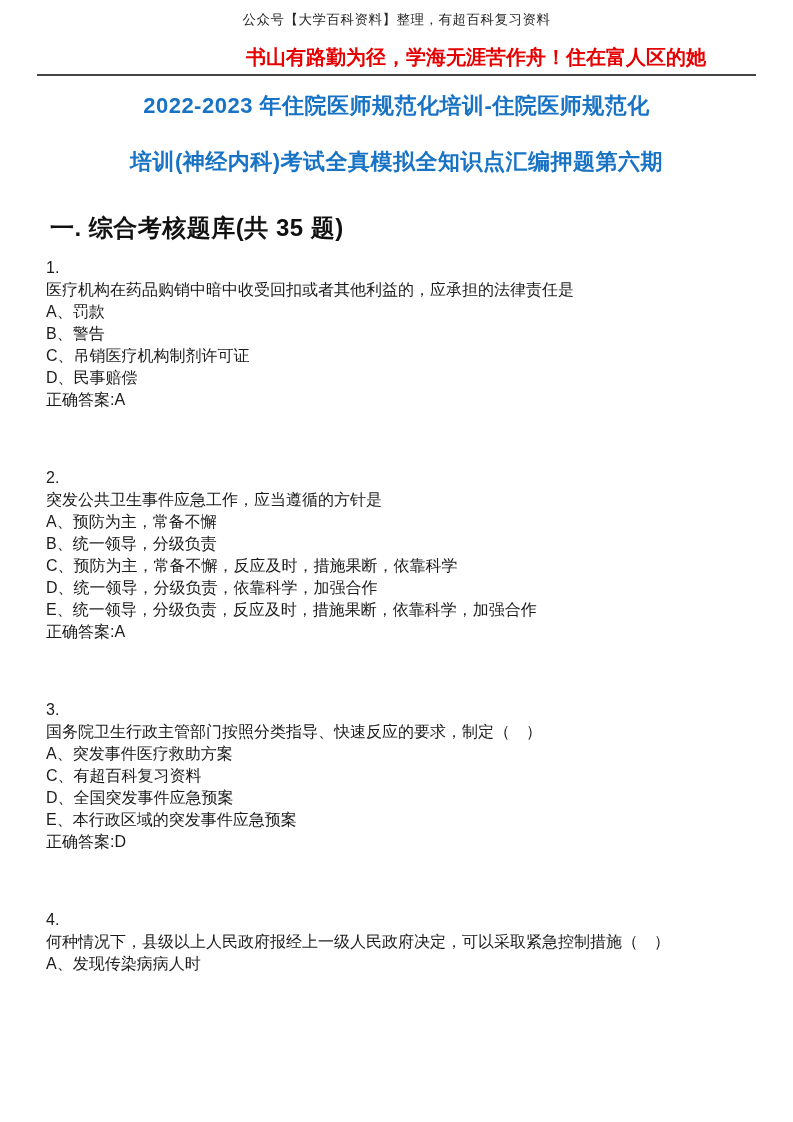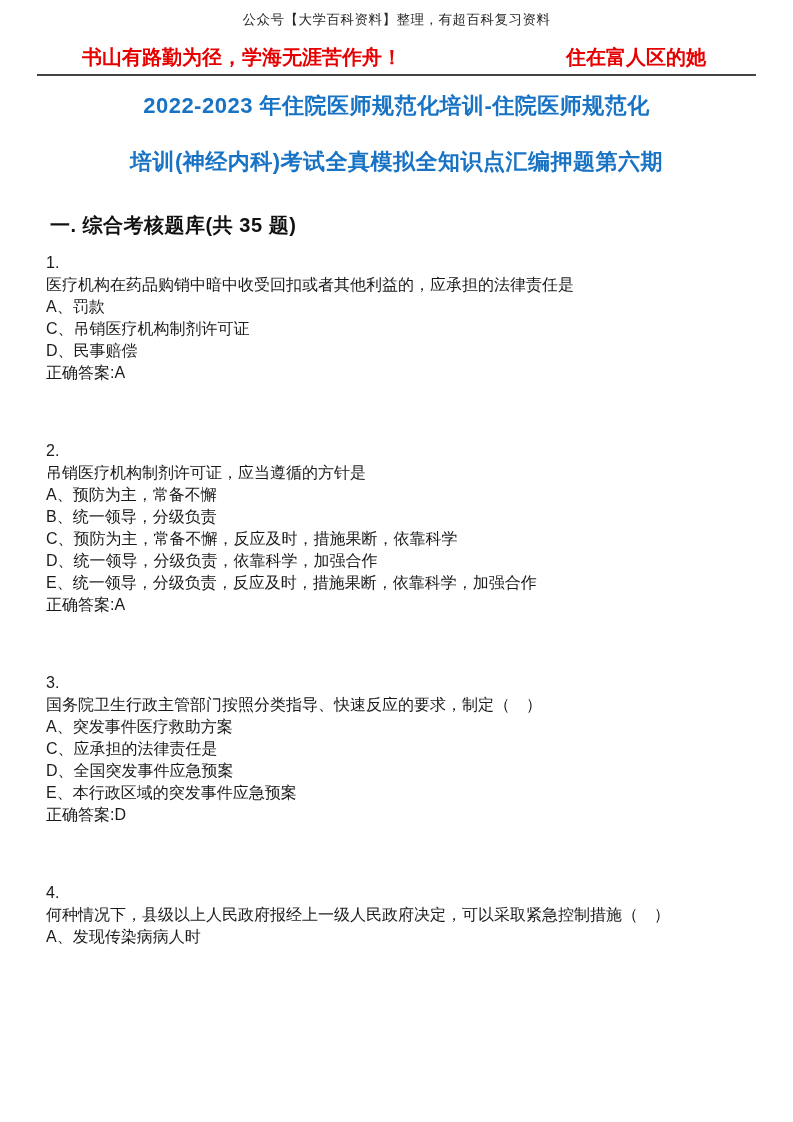--- a/index.html
+++ b/index.html
@@ -20,21 +20,21 @@
   }
   .header-note {
     padding-top: 11px;
     text-align: center;
     font-size: 13.5px;
     color: #262626;
     letter-spacing: 0.5px;
   }
   .motto-row {
     display: flex;
-    justify-content: space-between;
+    justify-content: flex-end;
     align-items: baseline;
     margin: 17px 87px 0 82px;
     font-size: 20px;
     font-weight: bold;
     color: var(--red);
     line-height: 23px;
     white-space: nowrap;
   }
   .divider {
     margin: 5px 37px 0 37px;
@@ -46,21 +46,21 @@
     margin-top: 2px;
     text-align: center;
     color: var(--blue);
     font-weight: bold;
     font-size: 22px;
     line-height: 56px;
     letter-spacing: 0.5px;
   }
   .section-heading {
     margin: 22px 0 0 50px;
-    font-size: 20px;
+    font-size: 24px;
     font-weight: bold;
     color: #111111;
     letter-spacing: 0.5px;
   }
   .questions {
     margin: 13px 30px 0 46px;
     font-size: 16px;
     line-height: 22px;
     color: var(--text);
   }
@@ -88,41 +88,42 @@
   </div>
 
   <div class="section-heading">一. 综合考核题库(共 35 题)</div>
 
   <div class="questions">
 
     <div class="question-block">
       <div class="q-line">1.</div>
       <div class="q-line">医疗机构在药品购销中暗中收受回扣或者其他利益的，应承担的法律责任是</div>
       <div class="q-line">A、罚款</div>
+      <div class="q-line">B、警告</div>
       <div class="q-line">C、吊销医疗机构制剂许可证</div>
       <div class="q-line">D、民事赔偿</div>
       <div class="q-line">正确答案:A</div>
     </div>
 
     <div class="question-block">
       <div class="q-line">2.</div>
-      <div class="q-line">吊销医疗机构制剂许可证，应当遵循的方针是</div>
+      <div class="q-line">突发公共卫生事件应急工作，应当遵循的方针是</div>
       <div class="q-line">A、预防为主，常备不懈</div>
       <div class="q-line">B、统一领导，分级负责</div>
       <div class="q-line">C、预防为主，常备不懈，反应及时，措施果断，依靠科学</div>
       <div class="q-line">D、统一领导，分级负责，依靠科学，加强合作</div>
       <div class="q-line">E、统一领导，分级负责，反应及时，措施果断，依靠科学，加强合作</div>
       <div class="q-line">正确答案:A</div>
     </div>
 
     <div class="question-block">
       <div class="q-line">3.</div>
       <div class="q-line">国务院卫生行政主管部门按照分类指导、快速反应的要求，制定（　）</div>
       <div class="q-line">A、突发事件医疗救助方案</div>
-      <div class="q-line">C、应承担的法律责任是</div>
+      <div class="q-line">C、有超百科复习资料</div>
       <div class="q-line">D、全国突发事件应急预案</div>
       <div class="q-line">E、本行政区域的突发事件应急预案</div>
       <div class="q-line">正确答案:D</div>
     </div>
 
     <div class="question-block">
       <div class="q-line">4.</div>
       <div class="q-line">何种情况下，县级以上人民政府报经上一级人民政府决定，可以采取紧急控制措施（　）</div>
       <div class="q-line">A、发现传染病病人时</div>
     </div>

